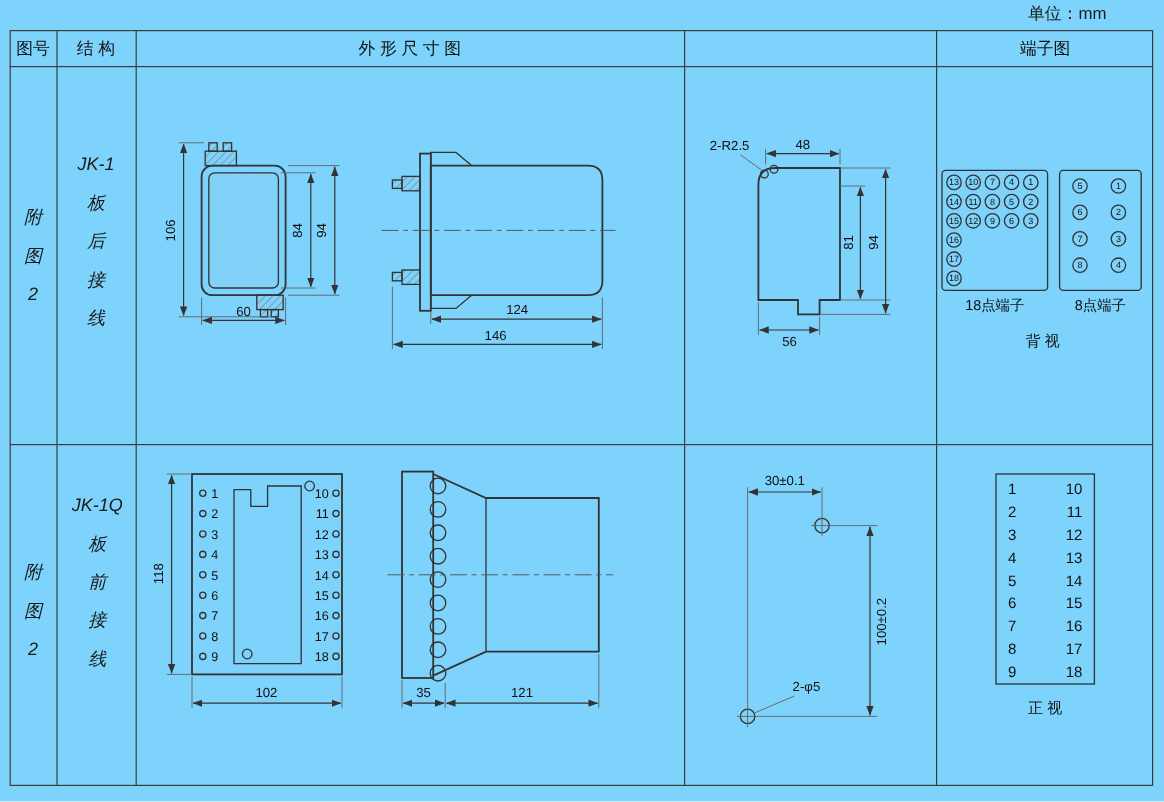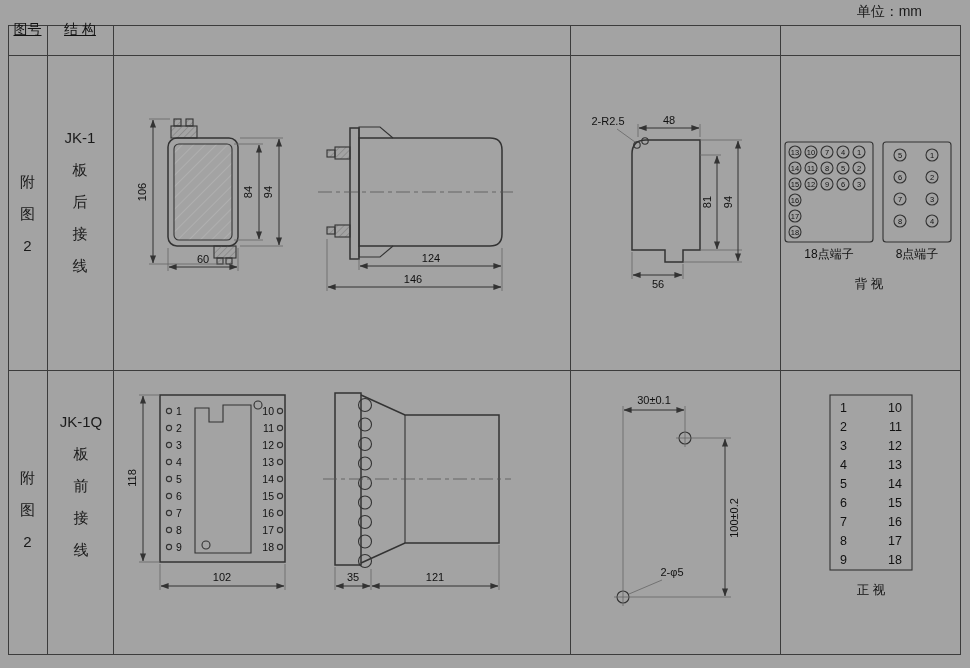--- a/index.html
+++ b/index.html
@@ -1,25 +1,25 @@
 <!DOCTYPE html>
 <html><head>
 <meta charset="utf-8">
 <style>
   html,body { margin:0; padding:0; background:#fff; }
-  .page { position:relative; width:970px; height:668px; background:#a3a3a3;
+  .page { position:relative; width:970px; height:668px; background:#7dd3fc;
           font-family:"Liberation Sans","DejaVu Sans",sans-serif; color:#1a1a1a; overflow:hidden; }
   .outer { position:absolute; left:8px; top:25px; width:953px; height:630px;
            border:1.5px solid #3c3c3c; box-sizing:border-box; }
   .vline { position:absolute; width:1px; background:#3c3c3c; }
   .hline { position:absolute; height:1px; background:#3c3c3c; }
-  .hdr { position:absolute; top:14px; height:30px; line-height:30px; text-align:center;
-         font-size:14px; color:#111;text-decoration:underline; }
+  .hdr { position:absolute; top:25px; height:30px; line-height:30px; text-align:center;
+         font-size:14px; color:#111; }
   .unit { position:absolute; left:800px; top:3px; width:122px; text-align:right; font-size:14px; }
-  .vcol { position:absolute; text-align:center; font-size:15px; }
+  .vcol { position:absolute; text-align:center; font-size:15px;font-style:italic; }
   .vcol div { line-height:32px; }
   svg.cell { position:absolute; }
   svg text { font-family:"Liberation Sans","DejaVu Sans",sans-serif; fill:#111; }
   .sh  { stroke:#333; stroke-width:1.1; fill:none; }
   .sh2 { stroke:#333; stroke-width:1.5; fill:none; }
   .ext { stroke:#666; stroke-width:0.8; }
   .dim { stroke:#333; stroke-width:1; marker-start:url(#arr); marker-end:url(#arr); }
   .cl  { stroke:#555; stroke-width:0.8; stroke-dasharray:14 4 4 4; }
   .hfill  { fill:url(#hp); }
   .hfill2 { fill:url(#hp2); }
@@ -53,20 +53,22 @@
   <div class="outer"></div>
   <div class="vline" style="left:47px;top:25px;height:630px"></div>
   <div class="vline" style="left:113px;top:25px;height:630px"></div>
   <div class="vline" style="left:570px;top:25px;height:630px"></div>
   <div class="vline" style="left:780px;top:25px;height:630px"></div>
   <div class="hline" style="left:8px;top:55px;width:953px"></div>
   <div class="hline" style="left:8px;top:370px;width:953px"></div>
 
   <div class="hdr" style="left:8px;width:39px">图号</div>
   <div class="hdr" style="left:47px;width:66px">结 构</div>
+  <div class="hdr" style="left:113px;width:457px">外 形 尺 寸 图</div>
+  <div class="hdr" style="left:780px;width:182px">端子图</div>
 
   <div class="vcol" style="left:8px;top:166px;width:39px">
     <div>附</div>
     <div>图</div>
     <div>2</div>
   </div>
   <div class="vcol" style="left:47px;top:122px;width:66px">
     <div>JK-1</div>
     <div>板</div>
     <div>后</div>

